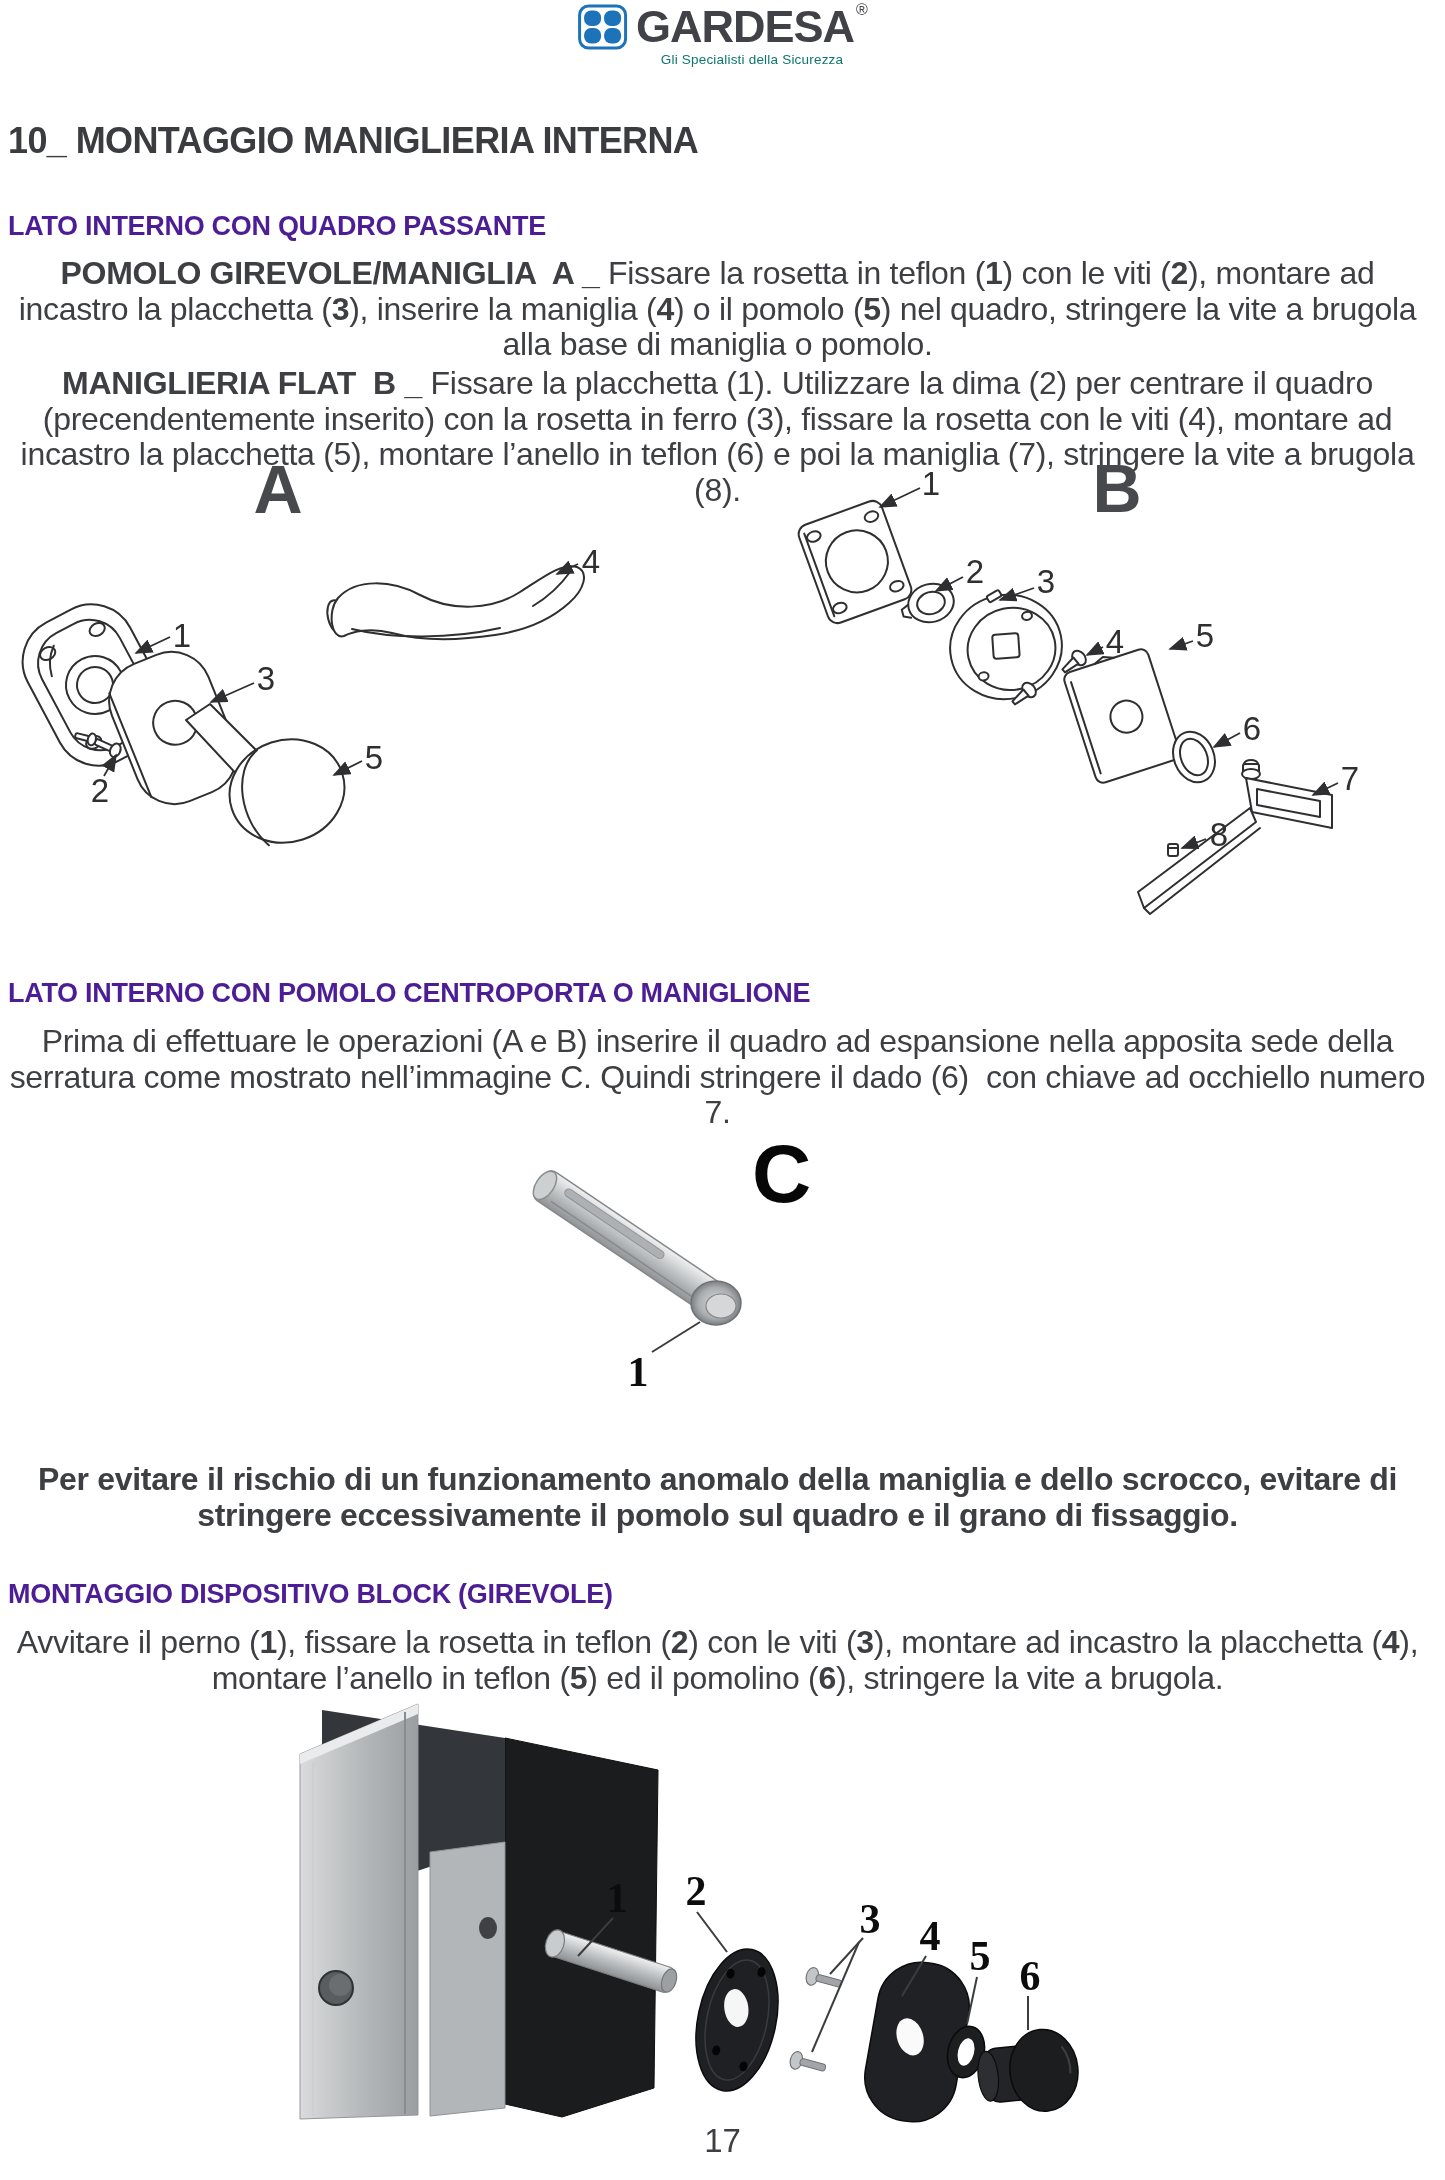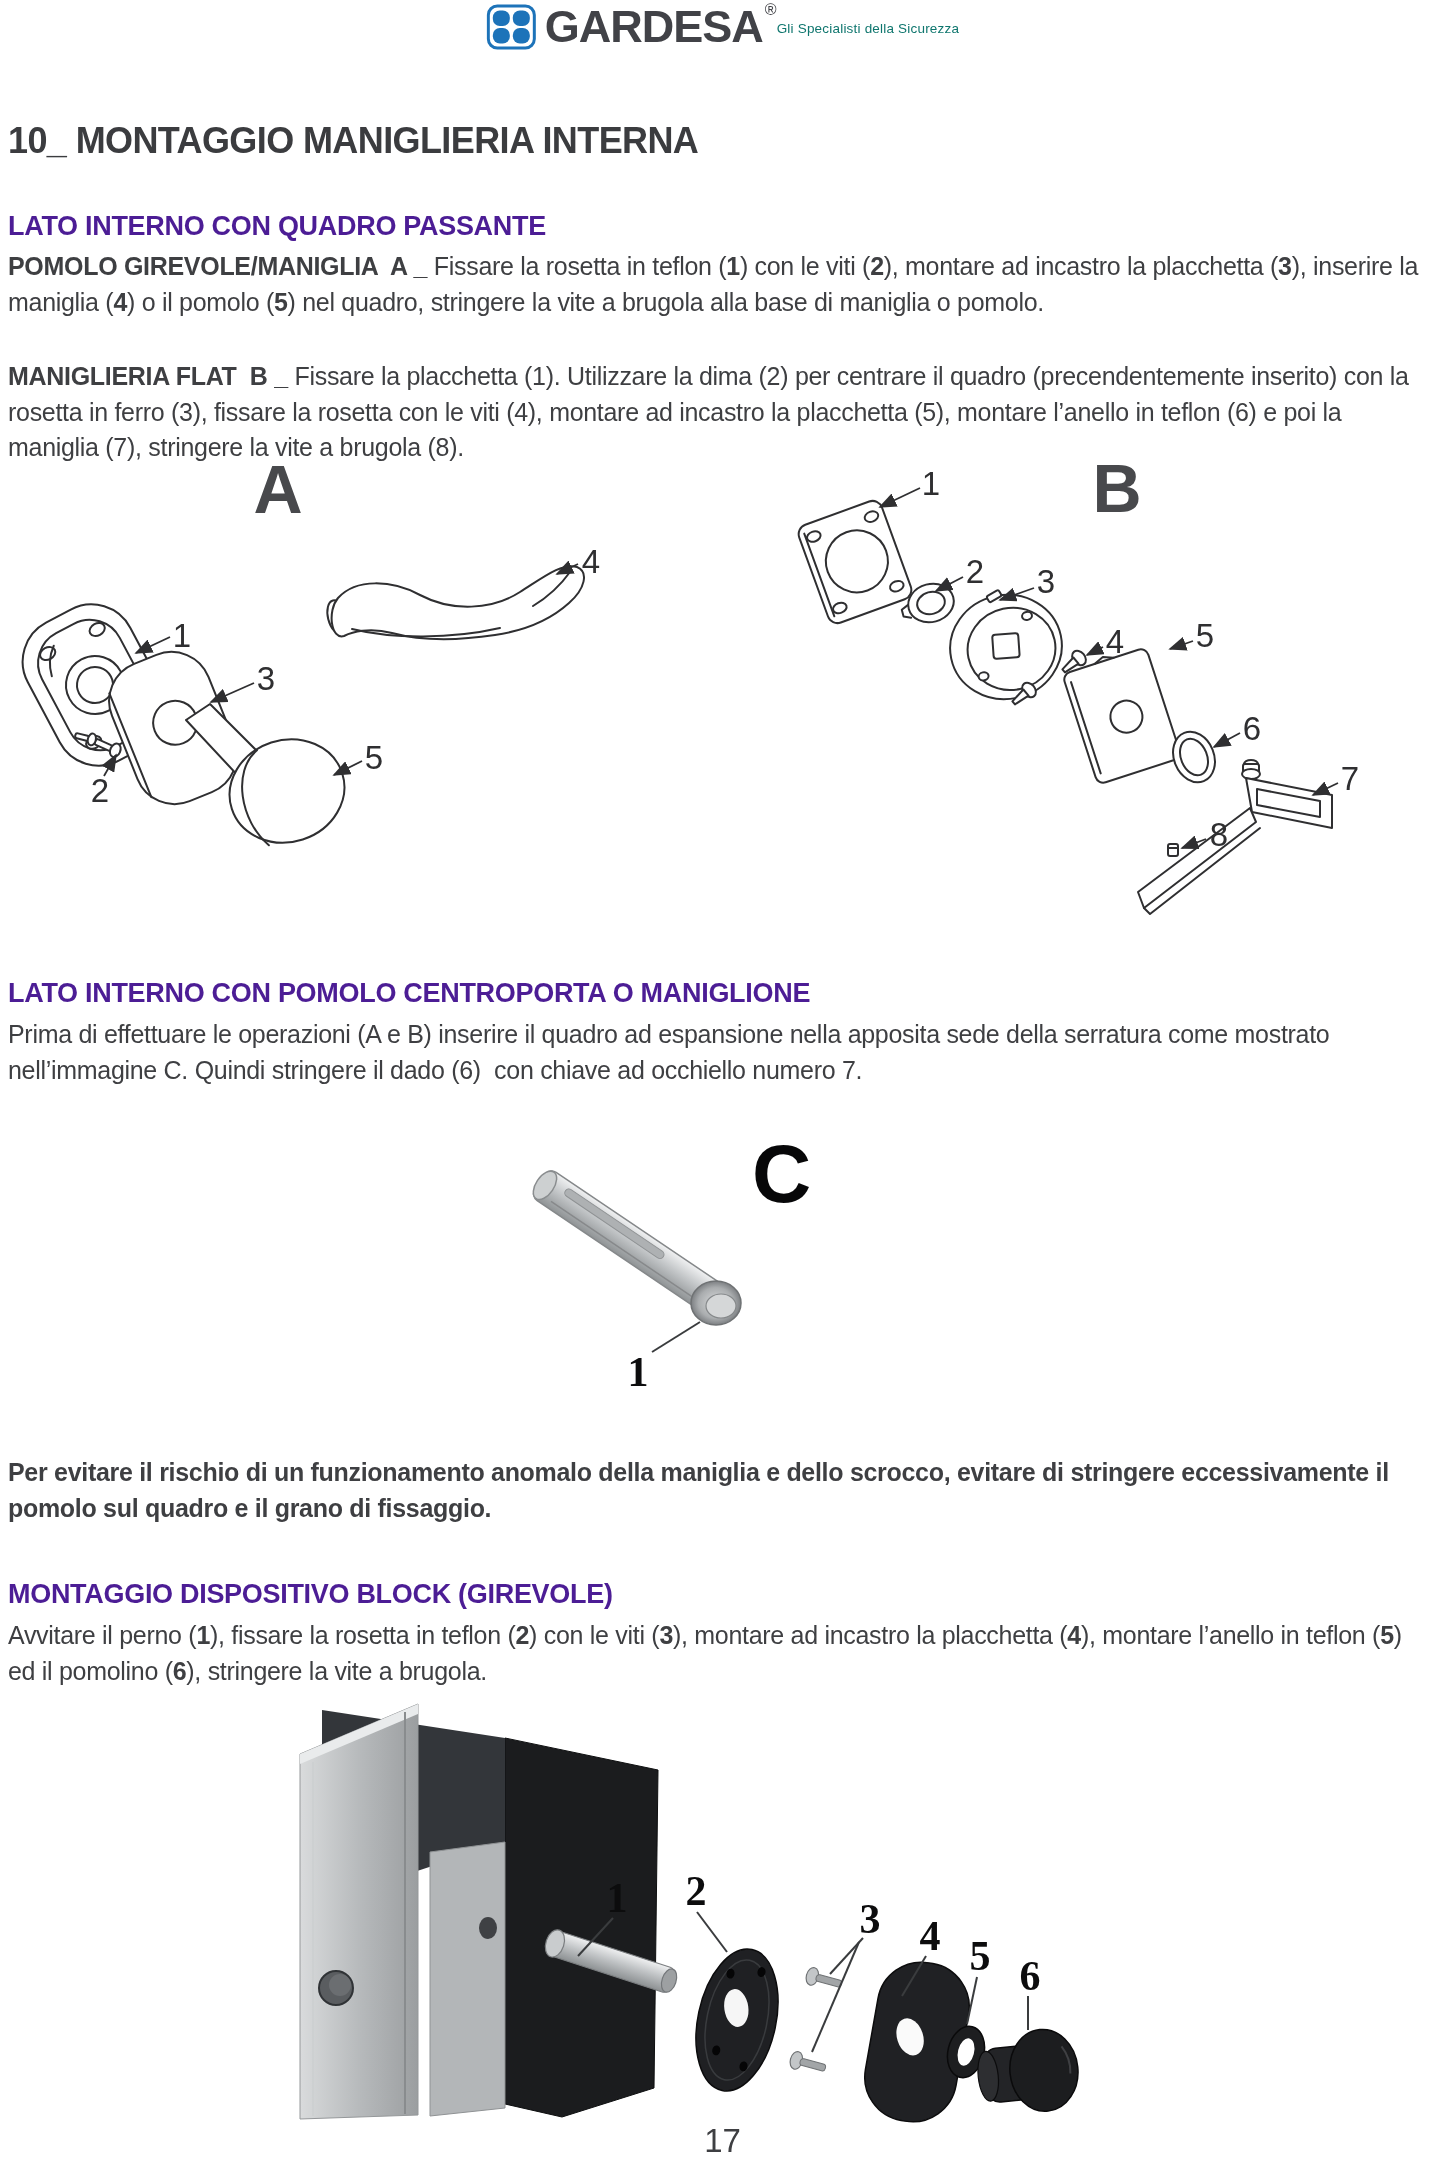--- a/index.html
+++ b/index.html
@@ -4,31 +4,31 @@
 <style>
   html,body{margin:0;padding:0;}
   body{width:1445px;height:2180px;background:#ffffff;position:relative;overflow:hidden;
        font-family:"Liberation Sans",sans-serif;color:#3e3f42;}
   .abs{position:absolute;}
   .title{top:96px;left:8px;font-size:36px;font-weight:bold;letter-spacing:-0.6px;color:#3b3c3f;}
   .h2{font-size:27px;font-weight:bold;color:#4c1d95;letter-spacing:-0.3px;}
   .h-quadro{top:189px;left:8px;}
   .h-centro{top:956px;left:8px;}
   .h-block{top:1557px;left:8px;}
-  .para{left:8px;right:18px;font-size:25px;line-height:35.5px;letter-spacing:-0.3px;white-space:pre-wrap;}
+  .para{left:8px;right:18px;font-size:32px;line-height:35.5px;letter-spacing:-0.3px;white-space:pre-wrap;text-align:center;}
   .p-quadro-1{top:224px;}
   .p-quadro-2{top:334px;}
   .p-centro{top:992px;}
   .p-warn{top:1430px;}
   .p-block{top:1593px;}
   .page-num{top:2122px;left:0;right:0;text-align:center;font-size:33px;color:#3e3f42;}
   
   .logo-block{top:4px;left:50%;transform:translateX(-50%);display:flex;align-items:flex-start;gap:9px;}
   .logo-mark{width:50px;height:46px;flex:0 0 auto;}
-  .logo-col{display:flex;align-items:center;justify-content:flex-end;}
+  .logo-col{display:flex;flex-direction:column;align-items:center;justify-content:flex-end;}
   .logo-row{display:flex;align-items:flex-start;}
   .logo-name{font-size:45px;font-weight:bold;letter-spacing:-1px;color:#414247;line-height:1;}
   .logo-reg{font-size:16px;color:#414247;line-height:1;margin-top:-2px;margin-left:2px;}
   .logo-tagline{font-size:13.5px;color:#0f766e;letter-spacing:0.2px;margin-top:3px;}
   
   .fig{left:0;width:1445px;}
   .fig-ab{top:450px;height:500px;}
   .fig-c{top:1090px;height:340px;}
   .fig-block{top:1690px;height:440px;}
   .ln{stroke:#2f2f31;stroke-width:2;fill:#ffffff;stroke-linejoin:round;stroke-linecap:round;}

